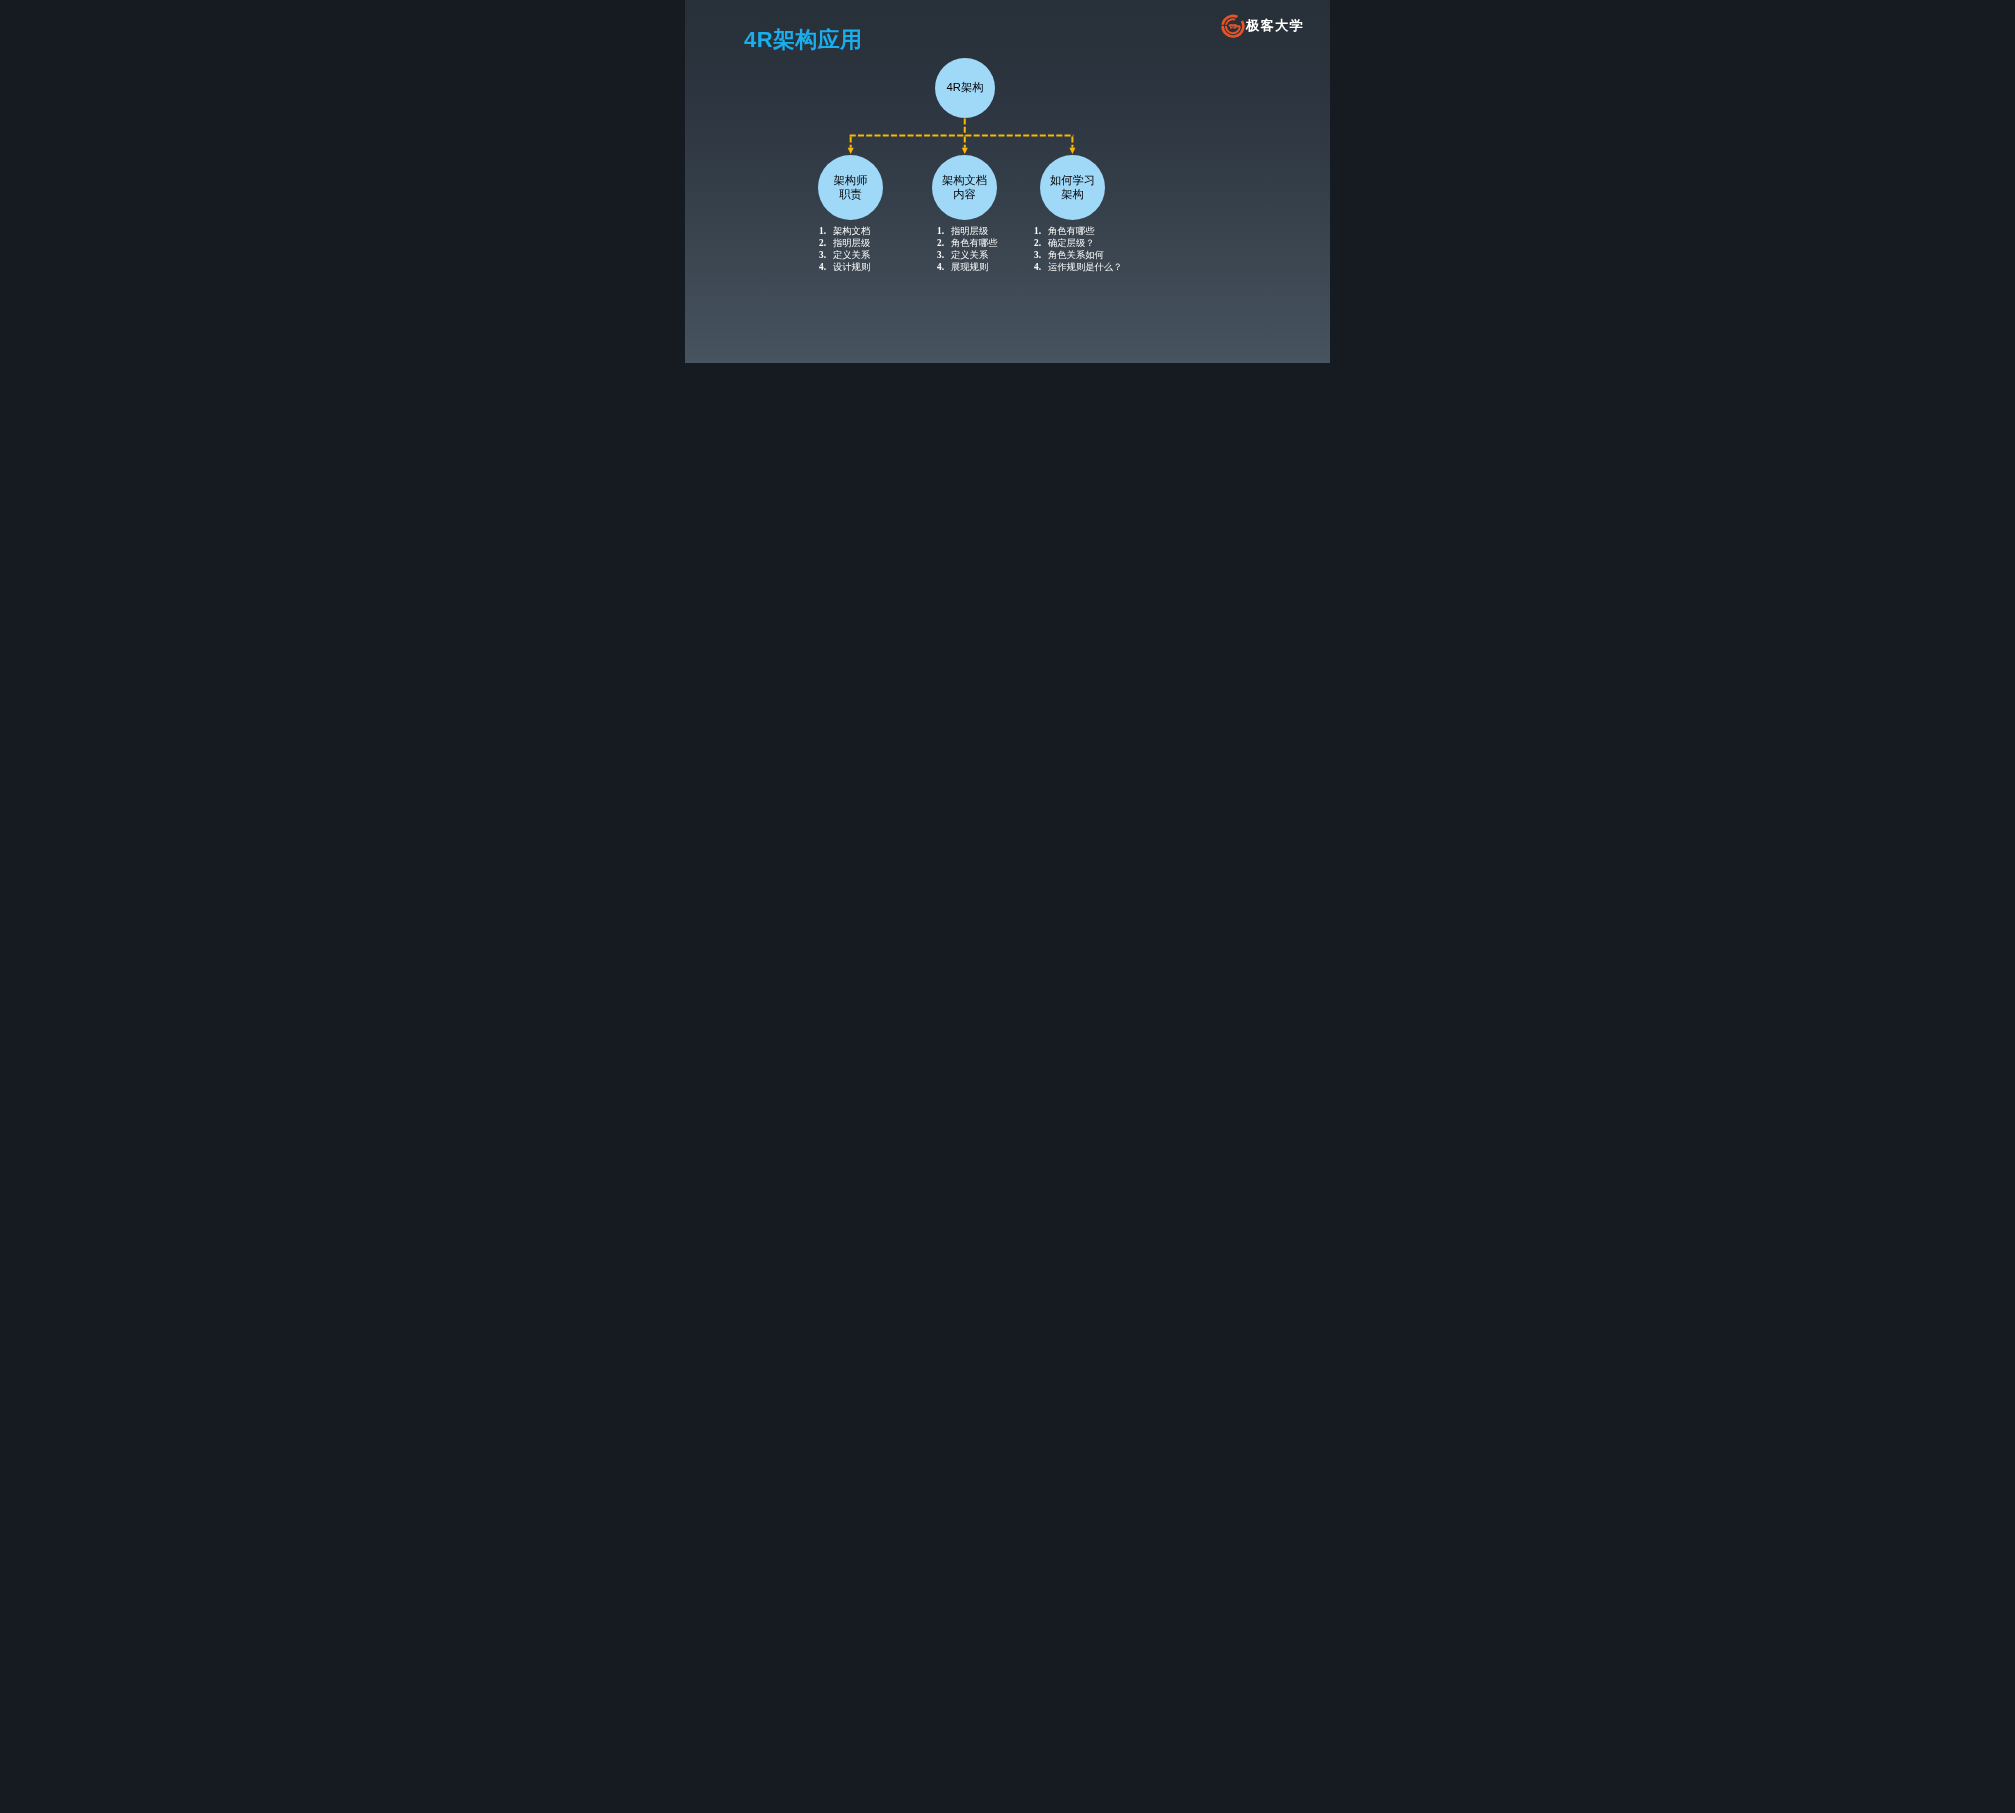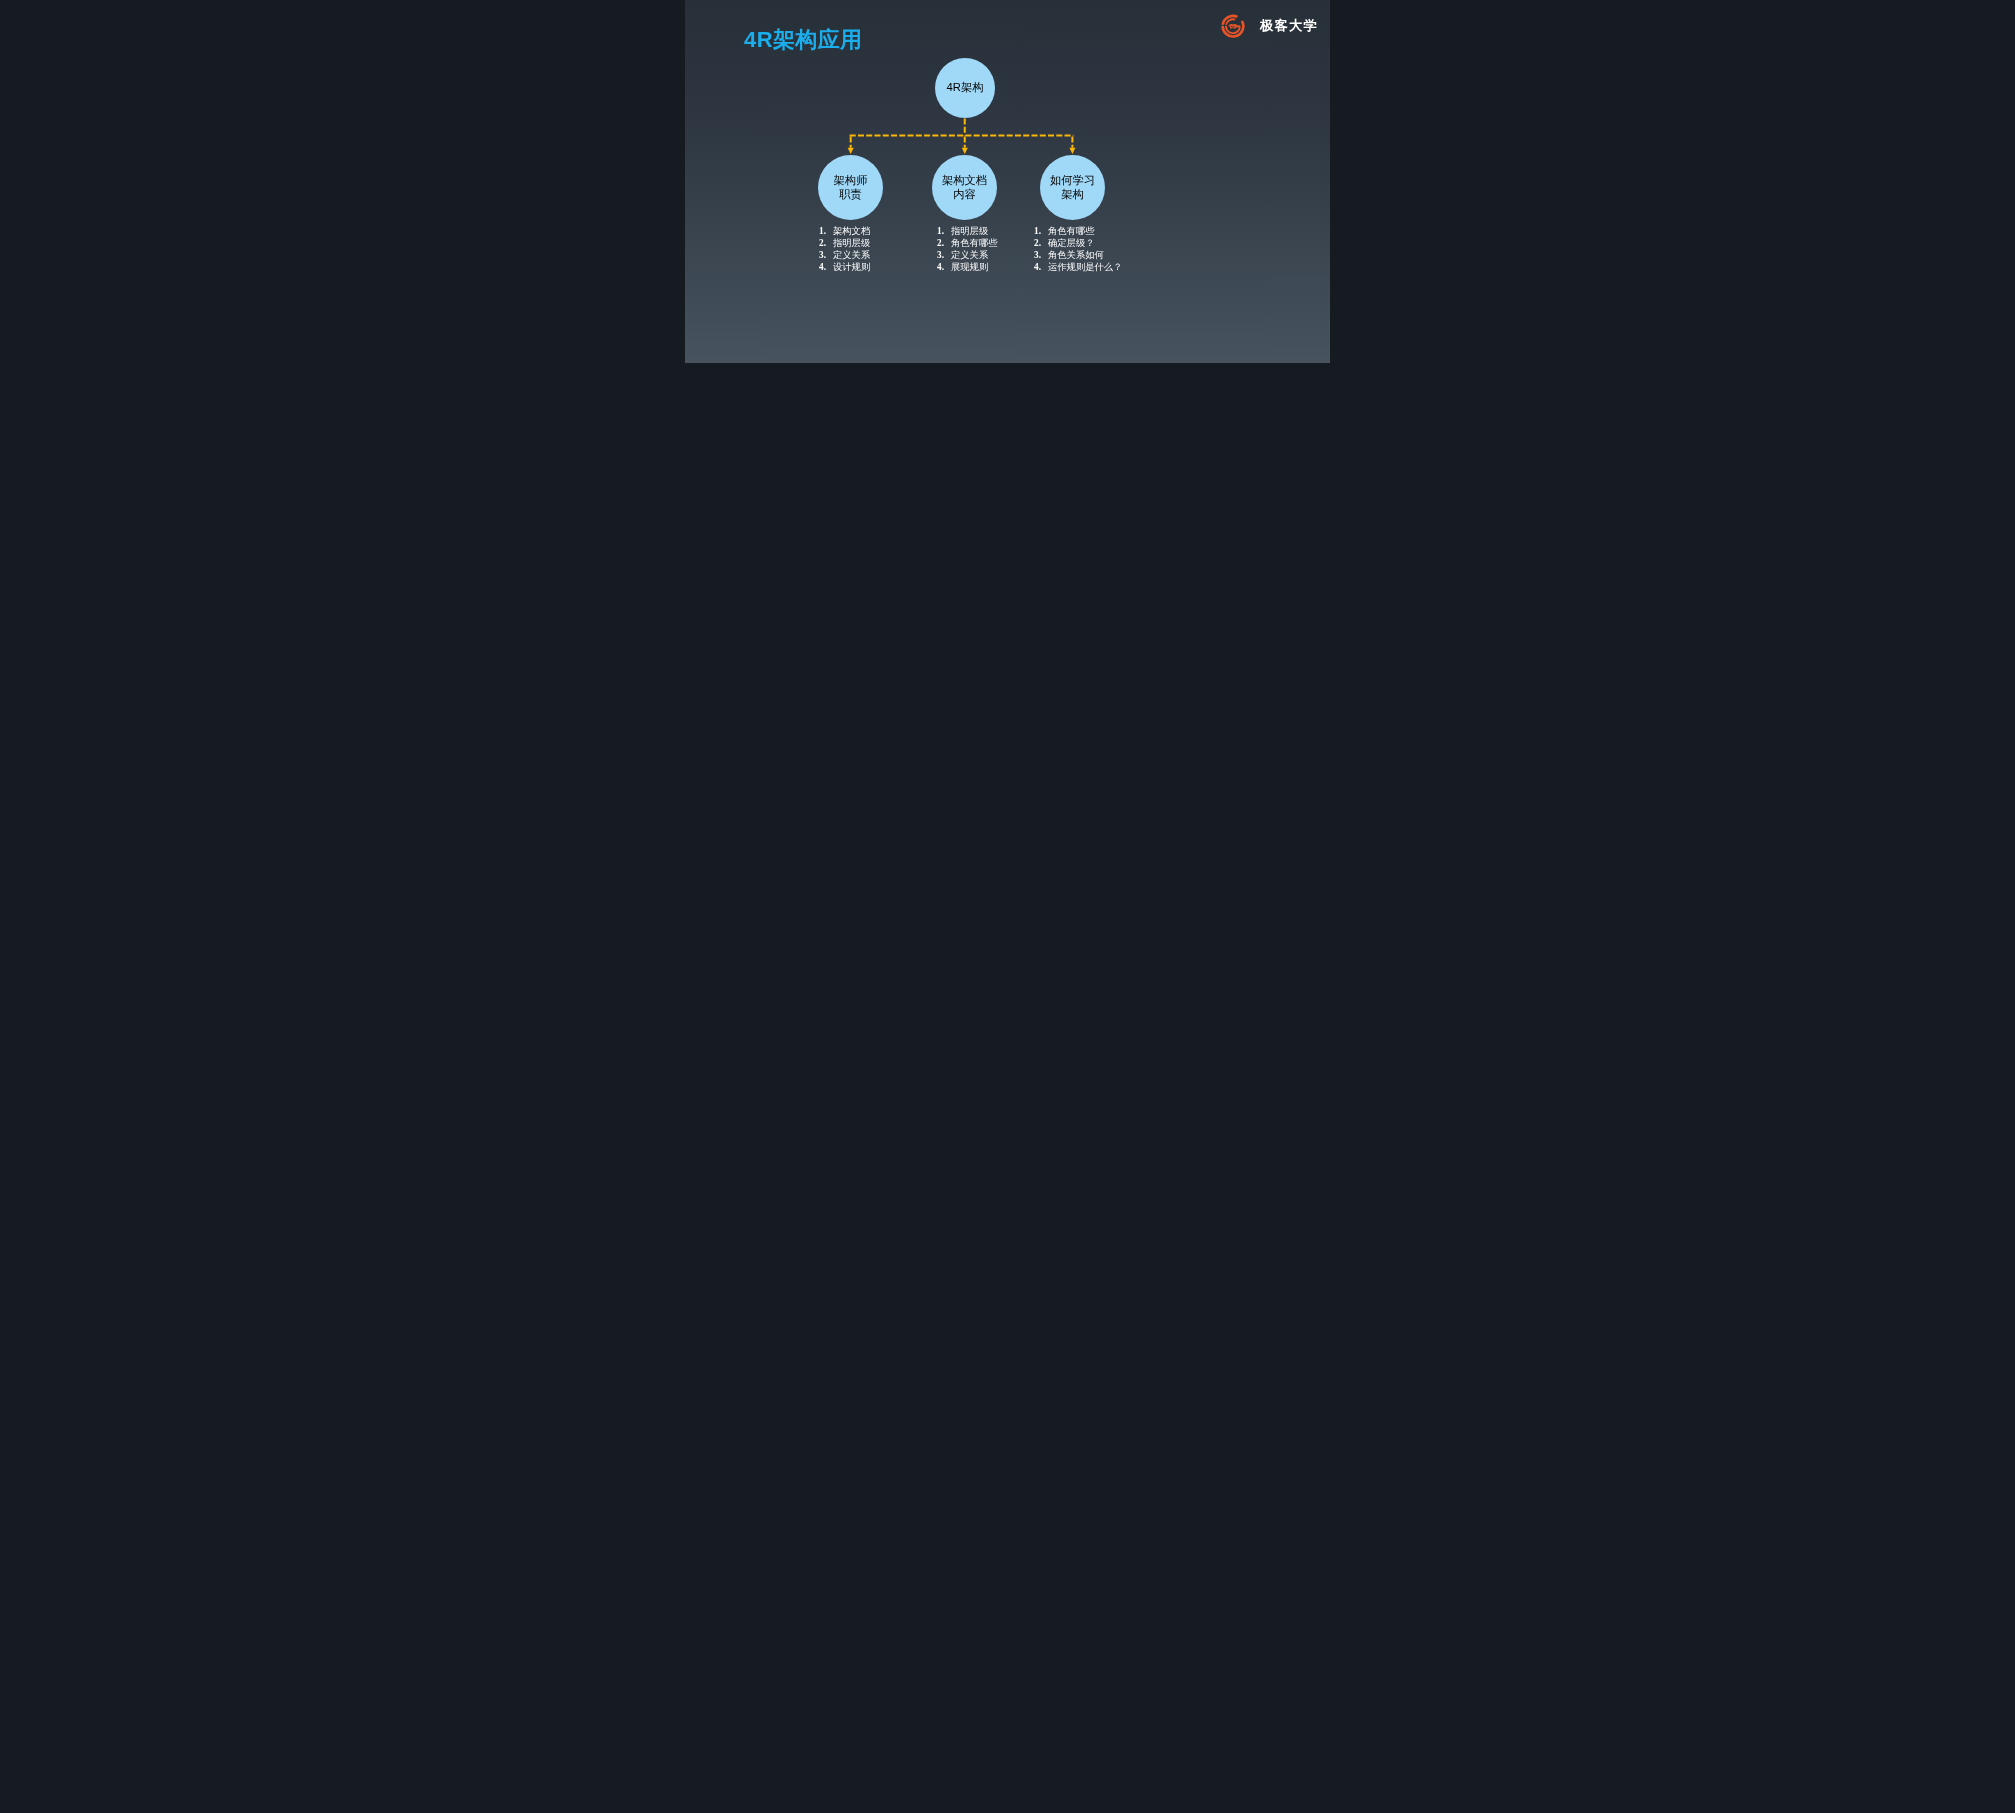--- a/index.html
+++ b/index.html
@@ -11,21 +11,21 @@
     background:linear-gradient(180deg,#272f38 0%,#2e3742 35%,#3a4550 68%,#47535f 100%);
     font-family:"Liberation Sans","DejaVu Sans",sans-serif;
   }
   .title{
     position:absolute;left:59px;top:28px;
     font-size:22px;line-height:23.4px;font-weight:800;
     letter-spacing:0.4px;color:#1aaeec;white-space:nowrap;
   }
   .logo{
     position:absolute;left:536px;top:13.7px;
-    display:flex;align-items:center;gap:15px;
+    display:flex;align-items:center;gap:1px;
   }
   .logo-g{width:24px;height:24px;display:block;}
   .logo-text{
     color:#ffffff;font-size:13.3px;font-weight:600;
     letter-spacing:1.2px;white-space:nowrap;padding-top:0.8px;
   }
   .connectors{position:absolute;left:0;top:0;}
   .dash{stroke:#fcb705;stroke-width:5;fill:none;stroke-dasharray:15 5.5;}
   .arrowhead{fill:#fcb705;stroke:none;}
   .node{

